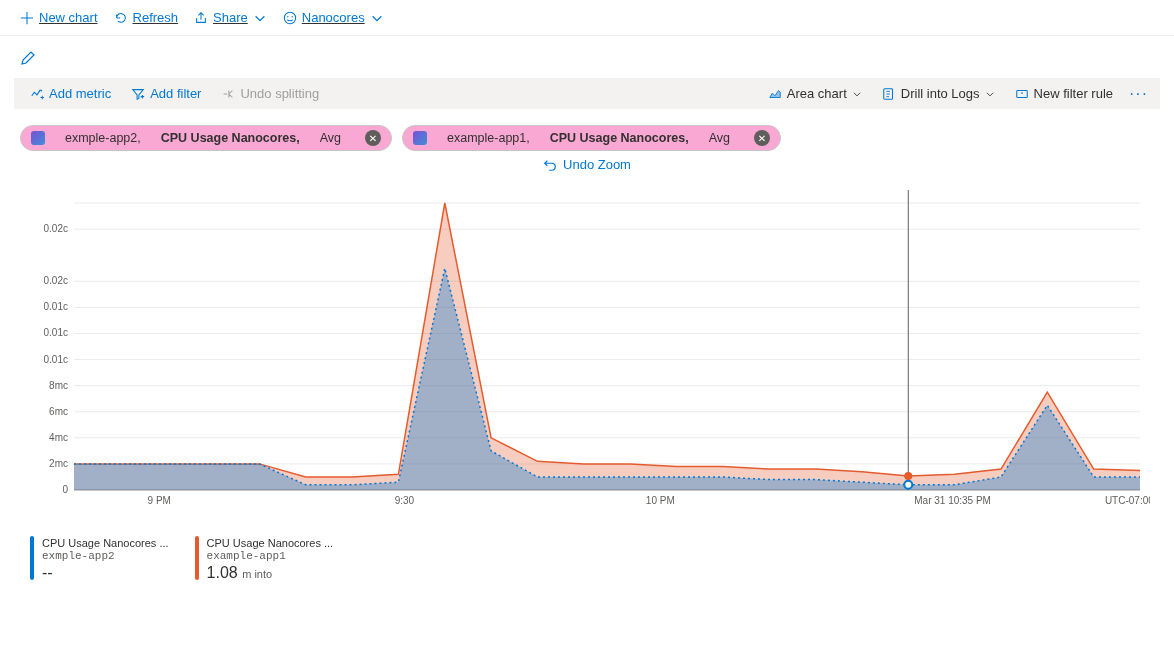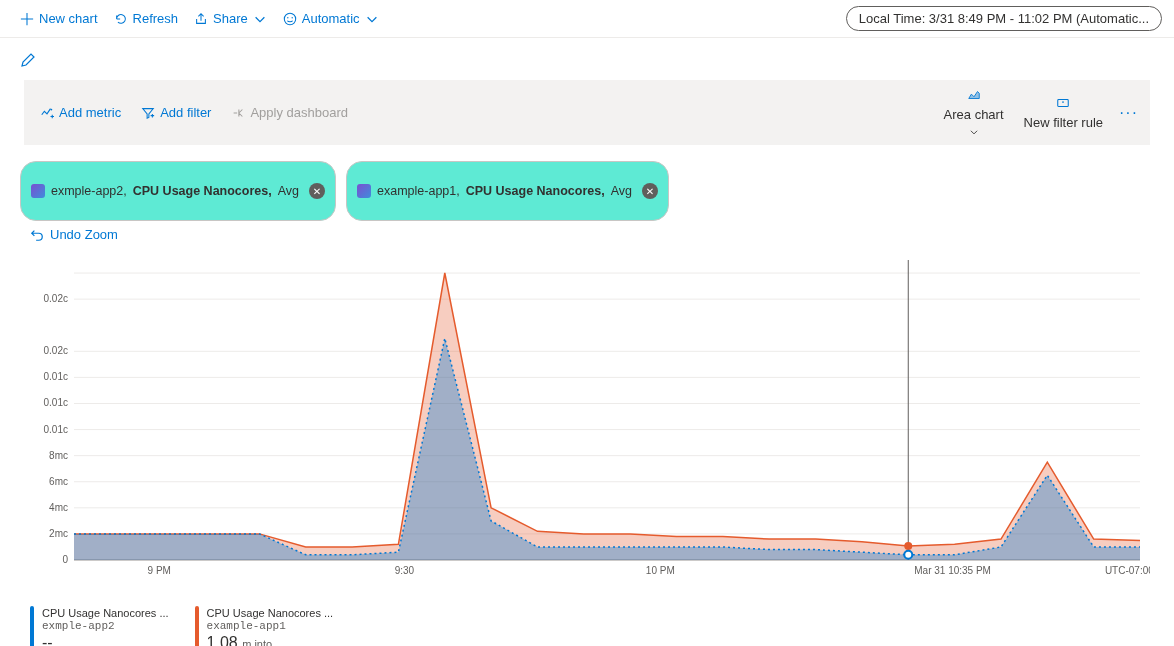--- a/index.html
+++ b/index.html
@@ -1,31 +1,31 @@
 <!DOCTYPE html>
 <html><head>
 <meta charset="utf-8">
 <style>
   * { box-sizing: border-box; font-family: "Segoe UI", Arial, sans-serif; }
   body { margin: 0; background: #fff; width: 1174px; height: 646px; overflow: hidden; color: #323130; }
-  .toolbar { display: flex; align-items: center; padding: 6px 12px; border-bottom: 1px solid #edebe9; font-size: 13px; }
+  .toolbar { display: flex; align-items: center; padding: 6px 12px; border-bottom: 1px solid #edebe9; font-size: 13px; text-decoration: underline; }
   .toolbar .btn { display: inline-flex; align-items: center; gap: 5px; color: #0078d4; padding: 4px 8px; cursor: pointer; }
   .toolbar .btn svg { width: 14px; height: 14px; }
   .spacer { flex: 1; }
   .time-range { border: 1px solid #605e5c; border-radius: 14px; padding: 4px 12px; font-size: 13px; color: #323130; max-width: 360px; white-space: nowrap; overflow: hidden; text-overflow: ellipsis; }
   .title-row { display: flex; align-items: center; gap: 8px; padding: 14px 20px 6px 20px; font-size: 17px; color: #323130; }
-  .sub-toolbar { display: flex; align-items: center; background: #f3f2f1; margin: 6px 24px; padding: 4px 6px; font-size: 13px; }
+  .sub-toolbar { display: flex; align-items: center; background: #f3f2f1; margin: 6px 14px; padding: 4px 6px; font-size: 13px; }
   .sub-toolbar .btn { display: inline-flex; align-items: center; gap: 5px; color: #0078d4; padding: 4px 10px; cursor: pointer; white-space: nowrap; }
-  .sub-toolbar .btn.dark { color: #323130; flex-direction: column; }
+  .sub-toolbar .btn.dark { color: #323130; }
   .sub-toolbar .btn.disabled { color: #a19f9d; cursor: default; }
   .pills { display: flex; gap: 10px; padding: 10px 20px 4px 20px; }
-  .pill { display: inline-flex; align-items: center; gap: 6px; border: 1px solid #c8c6c4; border-radius: 16px; padding: 21px 10px; font-size: 12.5px; background: #5eead4; }
+  .pill { display: inline-flex; align-items: center; gap: 20px; border: 1px solid #c8c6c4; border-radius: 16px; padding: 4px 10px; font-size: 12.5px; background: #f9a8d4; }
   .pill .dot { width: 14px; height: 14px; border-radius: 3px; background: linear-gradient(135deg,#7b4fd1,#3e8edb); }
   .pill .close { width: 16px; height: 16px; border-radius: 50%; background: #605e5c; color: #fff; display: inline-flex; align-items: center; justify-content: center; font-size: 10px; margin-left: 4px; }
-  .undo-row { display: flex; justify-content: flex-start; padding: 2px 30px; }
+  .undo-row { display: flex; justify-content: center; padding: 2px 30px; }
   .undo { color: #0078d4; font-size: 13px; display: inline-flex; align-items: center; gap: 6px; cursor: pointer; }
   .chart-wrap { position: relative; margin: 6px 24px 0 24px; }
   .legend-block { display: flex; gap: 26px; padding: 12px 30px; }
   .legend-item { display: flex; gap: 8px; }
   .legend-bar { width: 4px; background: #0078d4; border-radius: 2px; height: 44px; }
   .legend-bar.orange { background: #e55b2d; }
   .legend-text { font-size: 11px; line-height: 1.3; max-width: 130px; overflow: hidden; white-space: nowrap; text-overflow: ellipsis; }
   .legend-value { font-size: 16px; font-weight: 400; color: #323130; margin-top: 2px; }
   .legend-sub { font-size: 11px; color: #605e5c; font-family: Liberation Mono, monospace; }
   .ellipsis { color: #0078d4; font-size: 16px; padding: 0 6px; letter-spacing: 1px; }
@@ -57,27 +57,26 @@
         <path d="M3 6l5 5 5-5" fill="none" stroke="#0078d4" stroke-width="1.4"></path>
       </svg>
   </div>
   <div class="btn">
     <svg viewBox="0 0 16 16">
         <circle cx="8" cy="8" r="6.5" fill="none" stroke="#0078d4" stroke-width="1.2"></circle>
         <circle cx="5.5" cy="6.5" r="0.8" fill="#0078d4"></circle>
         <circle cx="10.5" cy="6.5" r="0.8" fill="#0078d4"></circle>
         <path d="M5 10c1 1.5 5 1.5 6 0" fill="none" stroke="#0078d4" stroke-width="1.2"></path>
       </svg>
-    <span>Automatic</span>
+    <span>Nanocores</span>
     <svg viewBox="0 0 16 16" width="10" height="10">
         <path d="M3 6l5 5 5-5" fill="none" stroke="#0078d4" stroke-width="1.4"></path>
       </svg>
   </div>
   <div class="spacer"></div>
-  <div class="time-range">Local Time: 3/31 8:49 PM - 11:02 PM (Automatic...</div>
 </div>
 
 <div class="title-row">
   <svg width="16" height="16" viewBox="0 0 16 16">
       <path d="M2 14l1-4 8-8 3 3-8 8-4 1z" fill="none" stroke="#0078d4" stroke-width="1.2"></path>
     </svg>
 </div>
 
 <div class="sub-toolbar">
   <div class="btn">
@@ -92,28 +91,38 @@
     <svg width="14" height="14" viewBox="0 0 16 16">
         <path d="M2 3h12l-5 6v4l-2 1V9L2 3z" fill="none" stroke="#0078d4" stroke-width="1.2"></path>
         <path d="M11 11h4M13 9v4" stroke="#0078d4" stroke-width="1.2"></path>
       </svg>
     <span>Add filter</span>
   </div>
   <div class="btn disabled">
     <svg width="14" height="14" viewBox="0 0 16 16">
         <path d="M3 8h4m2-4v4m0 0v4m0-4l4-4m-4 4l4 4" stroke="#a19f9d" stroke-width="1.2" fill="none"></path>
       </svg>
-    <span>Apply dashboard</span>
+    <span>Undo splitting</span>
   </div>
   <div class="spacer"></div>
   <div class="btn dark">
     <svg width="14" height="14" viewBox="0 0 16 16">
         <path d="M2 12l3-5 3 3 4-6 2 2v6H2z" fill="#0078d4" fill-opacity="0.4" stroke="#0078d4" stroke-width="1"></path>
       </svg>
     <span>Area chart</span>
+    <svg width="10" height="10" viewBox="0 0 16 16">
+        <path d="M3 6l5 5 5-5" fill="none" stroke="#323130" stroke-width="1.4"></path>
+      </svg>
+  </div>
+  <div class="btn dark">
+    <svg width="14" height="14" viewBox="0 0 16 16">
+        <rect x="2" y="2" width="10" height="12" rx="1" fill="none" stroke="#0078d4" stroke-width="1.2"></rect>
+        <path d="M5 5h4M5 8h4M5 11h3" stroke="#0078d4" stroke-width="1"></path>
+      </svg>
+    <span>Drill into Logs</span>
     <svg width="10" height="10" viewBox="0 0 16 16">
         <path d="M3 6l5 5 5-5" fill="none" stroke="#323130" stroke-width="1.4"></path>
       </svg>
   </div>
   <div class="btn dark">
     <svg width="14" height="14" viewBox="0 0 16 16">
         <rect x="2" y="4" width="12" height="8" rx="1" fill="none" stroke="#0078d4" stroke-width="1.2"></rect>
         <path d="M8 6v2m0 2v0" stroke="#0078d4" stroke-width="1.4"></path>
       </svg>
     <span>New filter rule</span>

